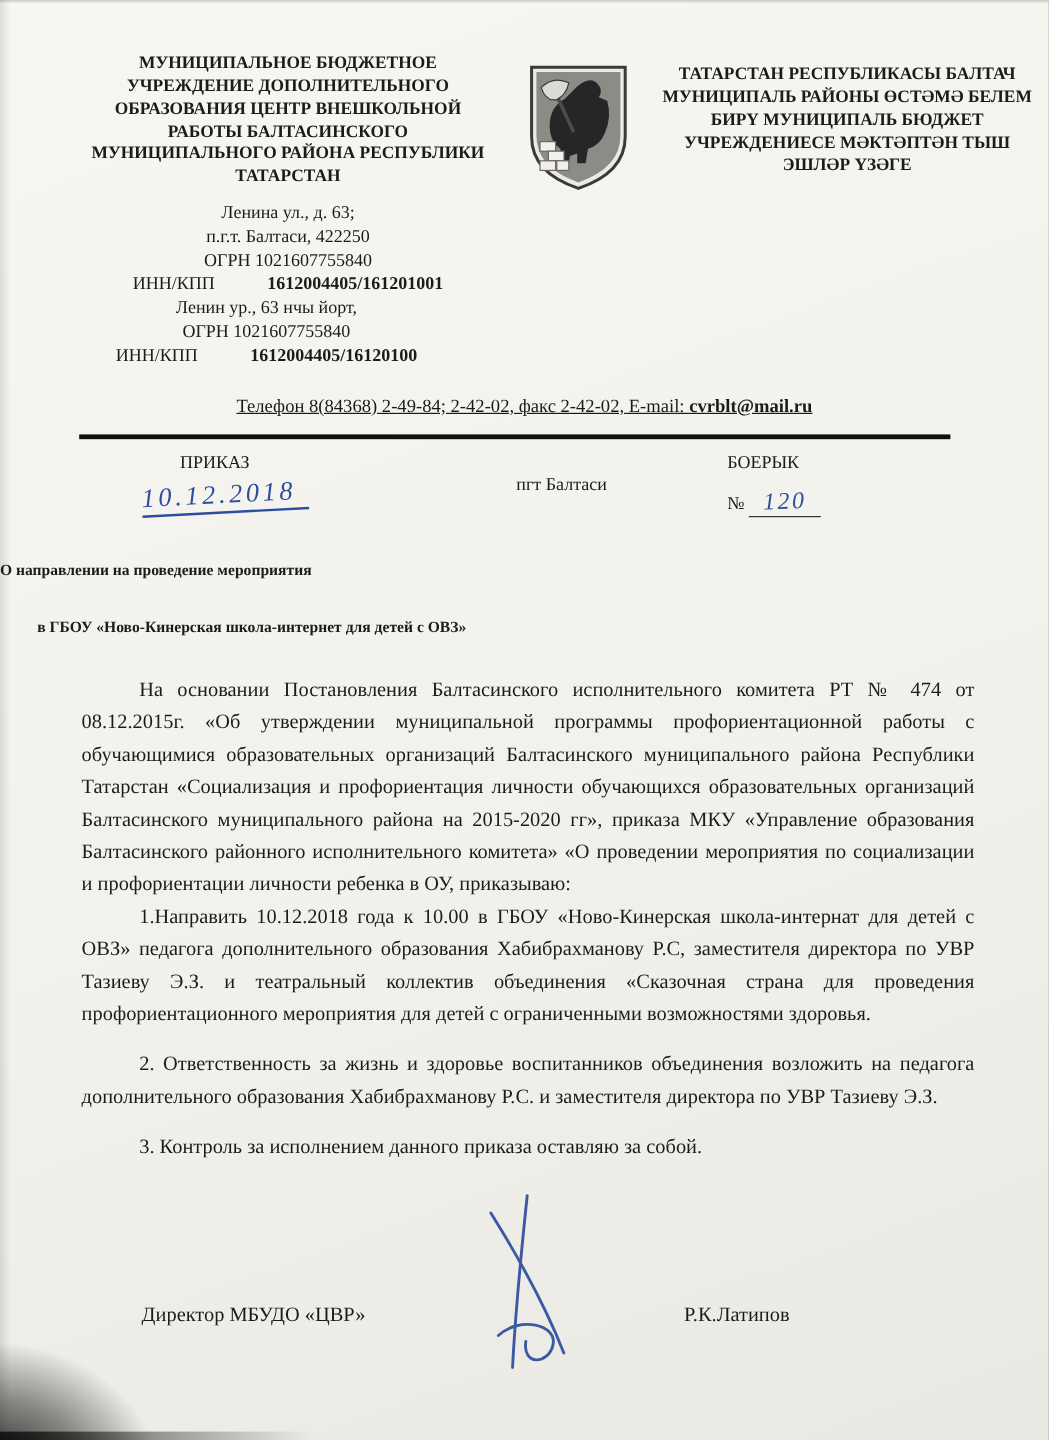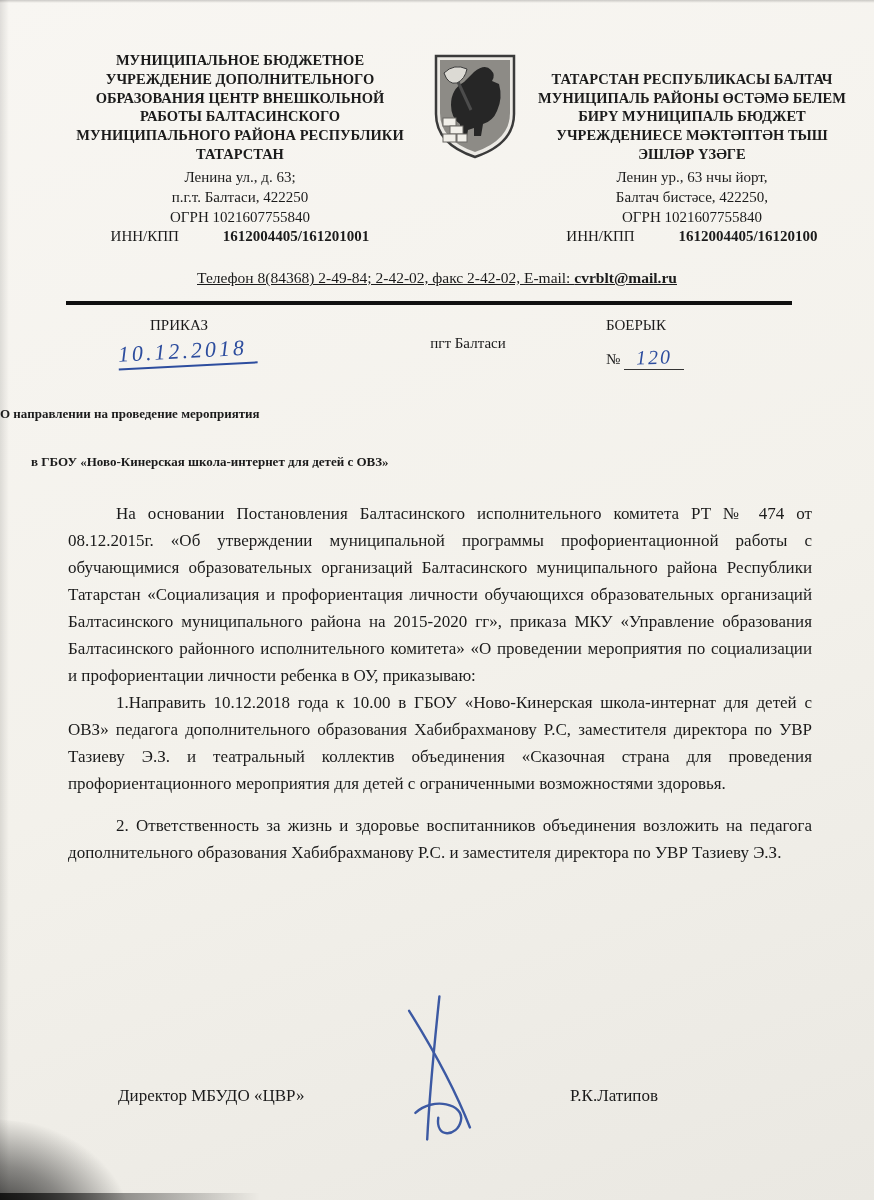--- a/index.html
+++ b/index.html
@@ -13,29 +13,29 @@
     background:linear-gradient(to bottom, rgba(0,0,0,.18), rgba(0,0,0,0)); }
   .edge-left { position:absolute; top:0; left:0; bottom:0; width:9px;
     background:linear-gradient(to right, rgba(0,0,0,.10), rgba(0,0,0,0)); }
   .corner-dark { position:absolute; left:-34px; bottom:-46px; width:170px; height:120px;
     transform:rotate(7deg);
     background:radial-gradient(ellipse at 22% 88%, rgba(15,15,15,.9) 0%, rgba(15,15,15,.45) 40%, rgba(15,15,15,0) 72%); }
   .edge-bottom { position:absolute; left:0; bottom:0; width:260px; height:7px;
     background:linear-gradient(to right, rgba(0,0,0,.75), rgba(0,0,0,0)); }
 
   
-  .letterhead { display:flex; justify-content:space-between; align-items:flex-end;
-    padding:36px 26px 0 66px; }
+  .letterhead { display:flex; justify-content:space-between; align-items:center;
+    padding:36px 12px 0 66px; }
   .org { font-weight:700; font-size:14.5px; line-height:1.3; text-align:center; }
   .org-left  { width:348px; }
   .org-right { width:312px; }
   .emblem { width:90px; margin-top:16px; flex:0 0 auto; }
 
   .addresses { display:flex; justify-content:space-between; padding:4px 26px 0 66px;
-    font-size:15px; line-height:1.32; text-align:center; }
+    font-size:15px; line-height:1.32; text-align:center;flex-direction:column; }
   .addr-left { width:348px; } .addr-mid { width:90px; } .addr-right { width:312px; }
   .inn { font-weight:700;margin-left:40px; }
 
   .phone-line { text-align:center; margin-top:22px; font-size:15.5px;
     text-decoration:underline; }
   .phone-line .email { font-weight:700;text-align:center; }
 
   .rule { border:none; border-top:4px solid #101010; margin:14px 82px 0 66px; }
 
   .order-row { display:flex; margin-top:12px; font-size:15px; }
@@ -91,21 +91,20 @@
   <div class="addresses">
     <div class="addr-left">
       <div>Ленина ул., д. 63;</div>
       <div>п.г.т. Балтаси, 422250</div>
       <div>ОГРН 1021607755840</div>
       <div><span>ИНН/КПП </span><span class="inn">1612004405/161201001</span></div>
     </div>
     <div class="addr-mid"></div>
     <div class="addr-right">
       <div>Ленин ур., 63 нчы йорт,</div>
-      <div>Балтач бистәсе, 422250,</div>
       <div>ОГРН 1021607755840</div>
       <div><span>ИНН/КПП </span><span class="inn">1612004405/16120100</span></div>
     </div>
   </div>
 
   <div class="phone-line">
     <span>Телефон 8(84368) 2-49-84; 2-42-02, факс 2-42-02, E-mail: </span><span class="email">cvrblt@mail.ru</span>
   </div>
 
   <hr class="rule">
@@ -127,20 +126,21 @@
 
   <div class="title">
     <div class="t1">О направлении на проведение мероприятия</div>
     <div class="t2">в ГБОУ «Ново-Кинерская школа-интернет для детей с ОВЗ»</div>
   </div>
 
   <div class="body-text">
     <p>На основании Постановления Балтасинского исполнительного комитета РТ  № 474 от 08.12.2015г. «Об утверждении муниципальной программы профориентационной работы с обучающимися образовательных организаций Балтасинского муниципального района Республики Татарстан «Социализация и профориентация личности обучающихся образовательных организаций  Балтасинского муниципального района на 2015-2020 гг», приказа МКУ «Управление образования Балтасинского районного исполнительного комитета» «О проведении мероприятия по социализации и профориентации личности ребенка в ОУ, приказываю:</p>
     <p>1.Направить 10.12.2018 года к 10.00 в ГБОУ «Ново-Кинерская школа-интернат для детей с ОВЗ» педагога дополнительного образования Хабибрахманову Р.С, заместителя директора по УВР Тазиеву Э.З. и театральный коллектив объединения «Сказочная страна для проведения профориентационного мероприятия для детей с ограниченными возможностями здоровья.</p>
     <p class="gap">2. Ответственность за жизнь и здоровье воспитанников объединения возложить на педагога дополнительного образования  Хабибрахманову Р.С. и заместителя директора по УВР Тазиеву Э.З.</p>
+    <p class="gap">3. Контроль за исполнением данного приказа оставляю за собой.</p>
   </div>
 
   <div class="sig-ink">
     <svg width="120" height="160" viewBox="0 0 120 160" aria-hidden="true">
       <g fill="none" stroke="#2d4d9e" stroke-width="2.4" stroke-linecap="round" opacity="0.92">
         <path d="M62 6 C54 38 40 94 30 146"></path>
         <path d="M30 16 C46 52 64 98 74 140"></path>
         <path d="M22 118 C42 104 72 116 66 132 C60 148 38 146 44 126"></path>
       </g>
     </svg>

